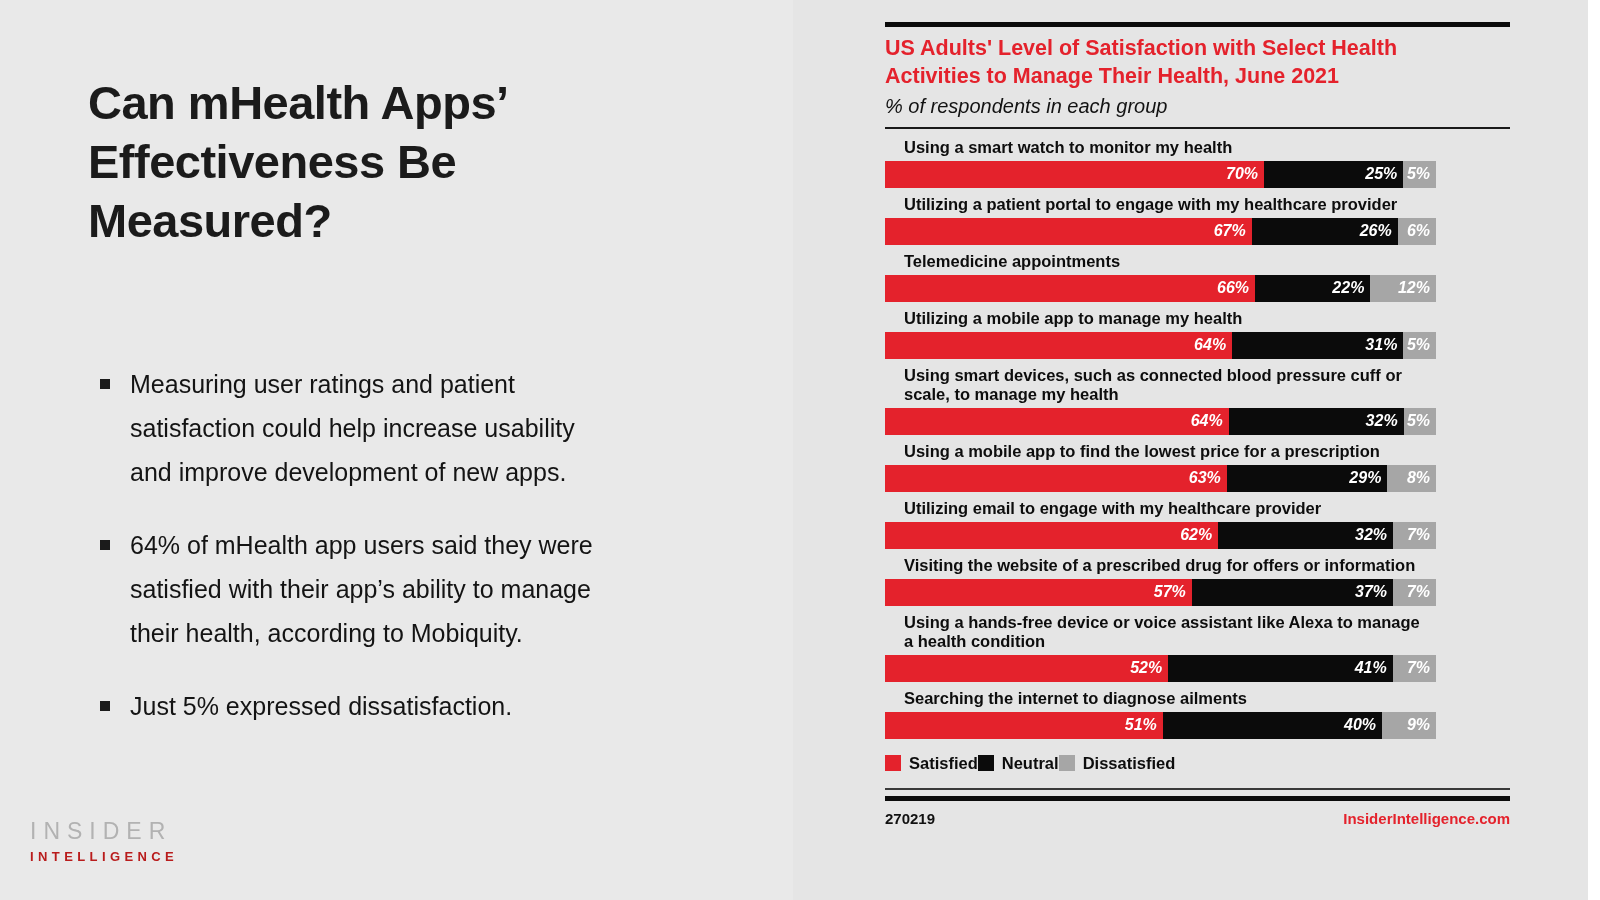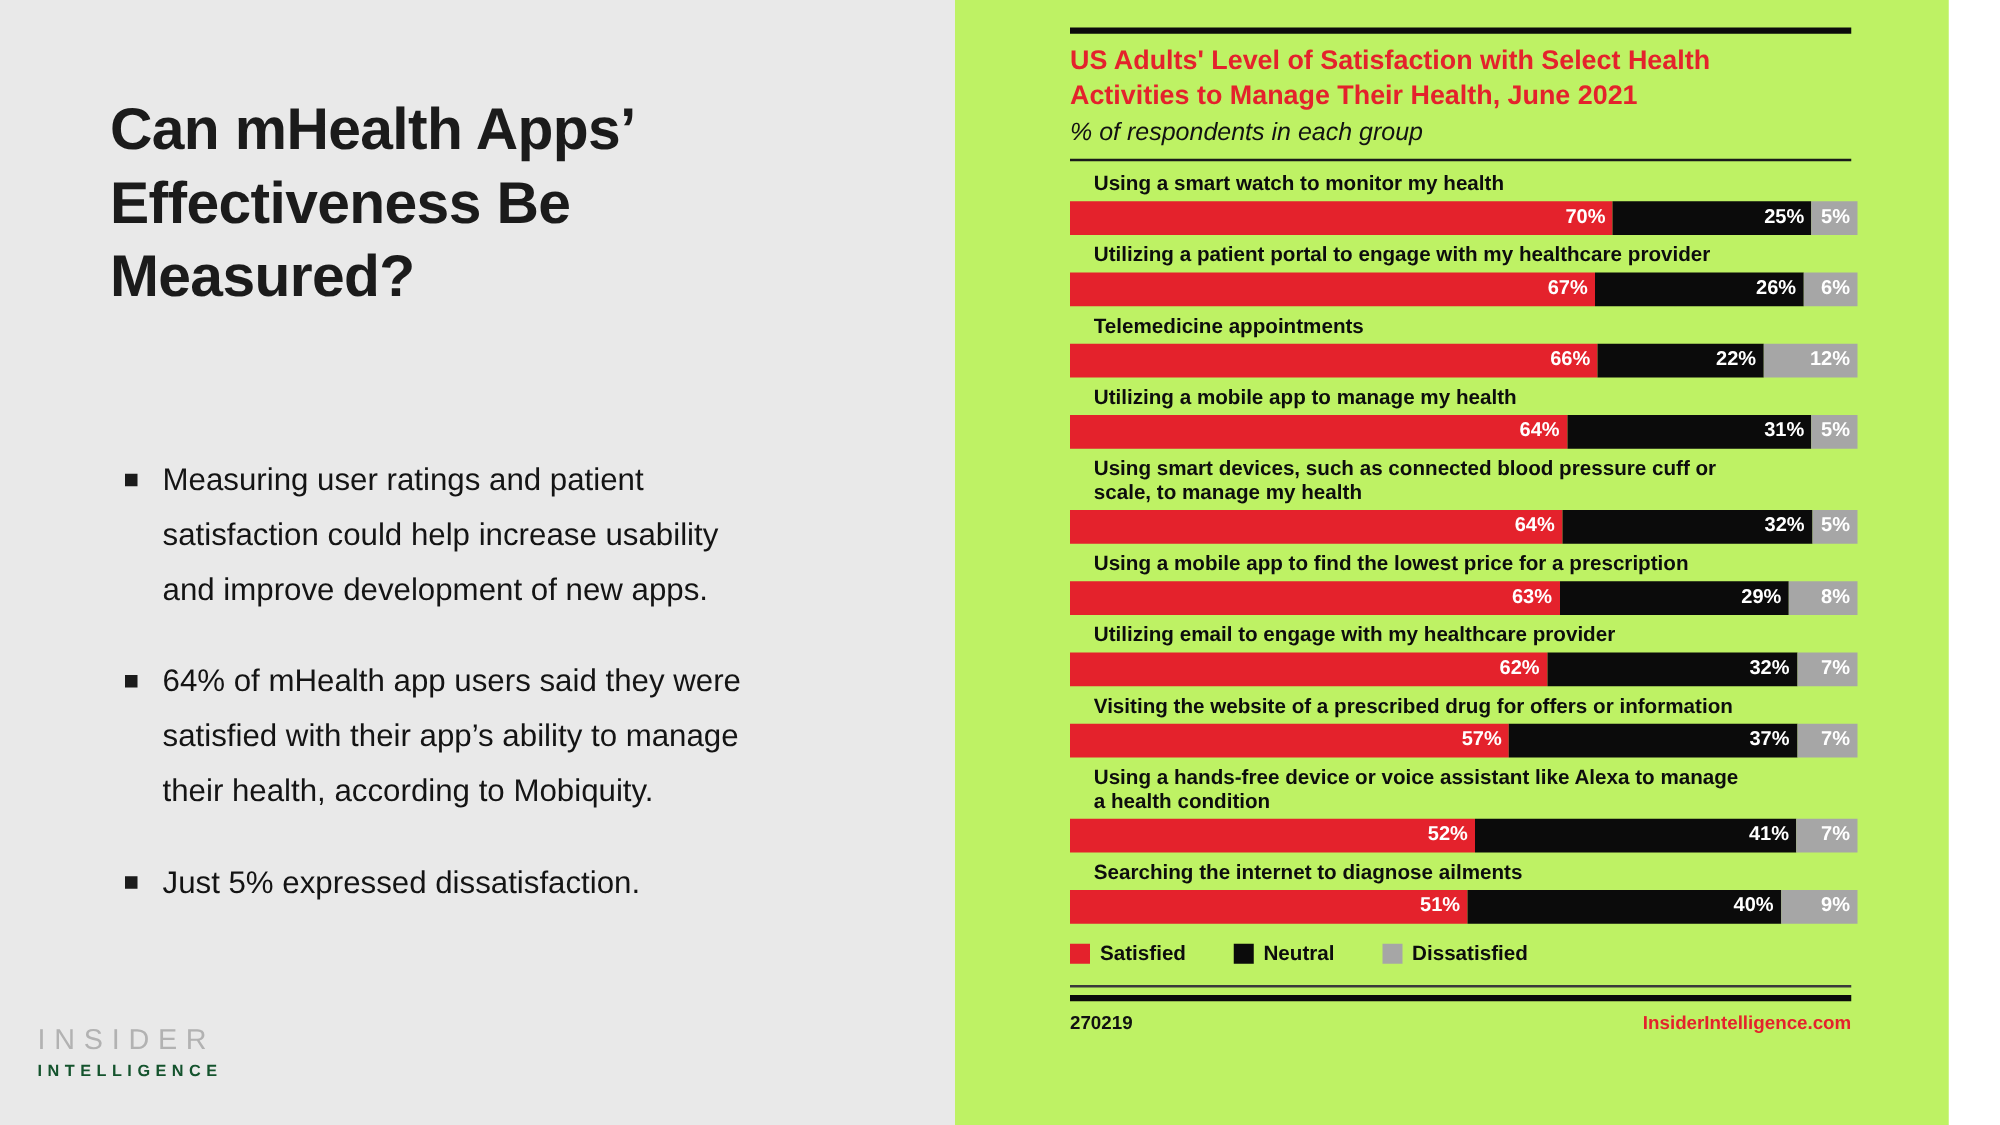--- a/index.html
+++ b/index.html
@@ -22,47 +22,47 @@
   .bullet { display:flex; gap:20px; margin-bottom:29px; }
   .bullet-marker {
     flex:0 0 auto; width:10px; height:10px; background:#1b1b1b; margin-top:17px;
   }
   .bullet-text { font-size:25px; line-height:44px; color:#141414; white-space:pre-line; }
   .logo { position:absolute; left:30px; bottom:36px; }
   .logo-line1 {
     font-size:23px; letter-spacing:7px; color:#b2b2b2; font-weight:400;
   }
   .logo-line2 {
-    margin-top:4px; font-size:13px; letter-spacing:4.4px; color:#14532d; font-weight:bold;
+    margin-top:4px; font-size:13px; letter-spacing:4.4px; color:#b91c1c; font-weight:bold;
   }
   
   .right-panel {
-    position:absolute; left:764px; top:0; width:795px; height:900px; background:#bef264;
+    position:absolute; left:793px; top:0; width:795px; height:900px; background:#e5e5e5;
   }
   .chart { margin:22px 78px 0 92px; width:625px; }
   .rule-thick { height:5px; background:#0b0b0b; }
   .chart-title {
     margin-top:8px; font-size:21.5px; font-weight:bold; line-height:1.3;
     color:#e4222c; white-space:pre-line;
   }
   .chart-subtitle { margin-top:4px; font-size:20px; font-style:italic; color:#121212; }
   .rule-thin { height:2px; background:#1a1a1a; margin-top:9px; }
   .rows { margin-top:9px; }
   .row { margin-bottom:7px; }
   .row-label {
     font-size:16.5px; font-weight:bold; color:#0d0d0d; line-height:19px;
     margin-bottom:4px; white-space:pre-line;margin-left:19px;
   }
-  .bar { display:flex; height:27px; width:630px; }
+  .bar { display:flex; height:27px; width:551px;font-style:italic; }
   .seg {
     display:flex; align-items:center; justify-content:flex-end;
     flex-basis:0; min-width:0; overflow:hidden; padding-right:6px;
   }
   .seg-label { color:#ffffff; font-weight:bold; font-size:16px; white-space:nowrap; }
-  .legend { display:flex; gap:38px; margin-top:15px; align-items:center; }
+  .legend { display:flex; margin-top:15px; align-items:center; }
   .legend-item { display:flex; align-items:center; gap:8px; }
   .legend-swatch { width:16px; height:16px; }
   .legend-label { font-size:16.5px; font-weight:bold; color:#0d0d0d; }
   .note-rule { height:2px; background:#3a3a3a; margin-top:15px; }
   .note-block { margin-top:6px; font-size:15.5px; font-style:italic; color:#1c1c1c; line-height:19px; }
   .note-line { white-space:pre-line; }
   .footer-rule { height:5px; background:#0b0b0b; margin-top:6px; }
   .chart-footer {
     display:flex; justify-content:space-between; align-items:center; margin-top:9px;
   }

